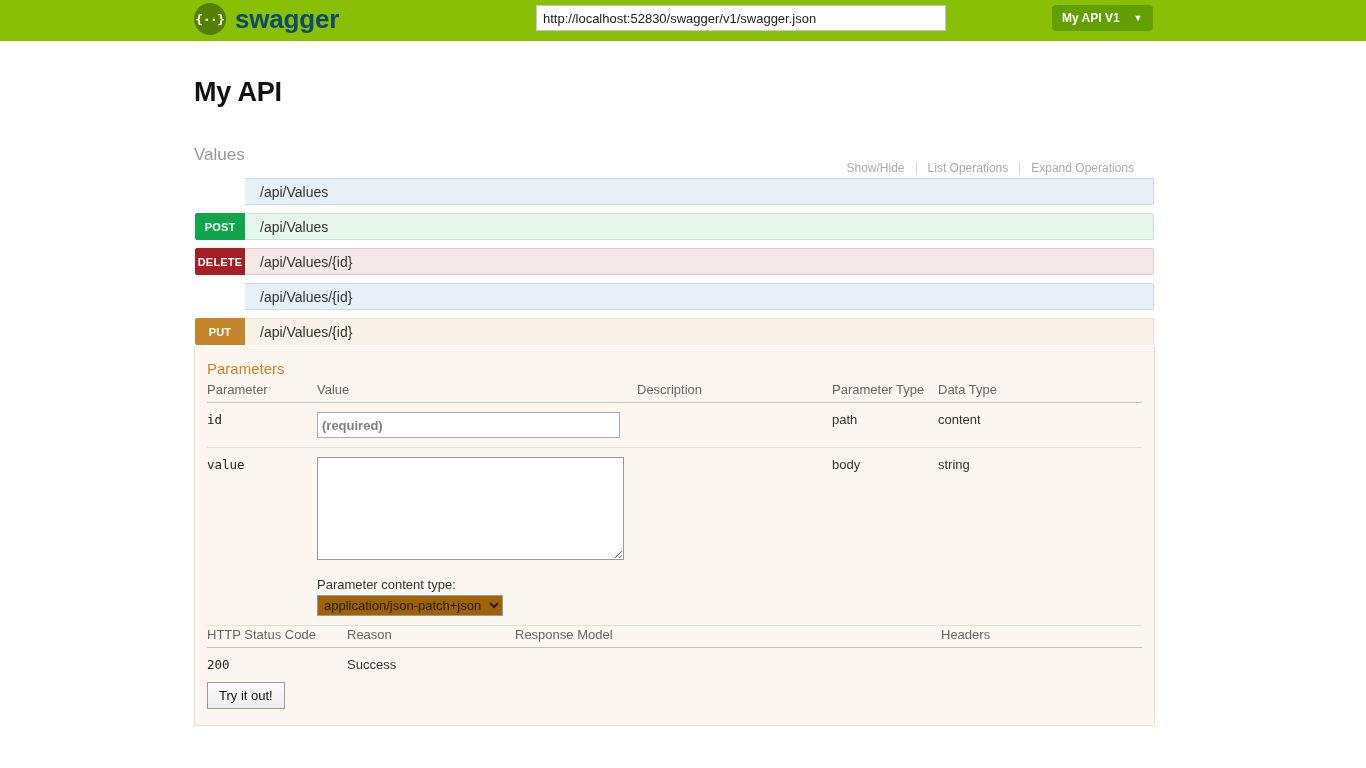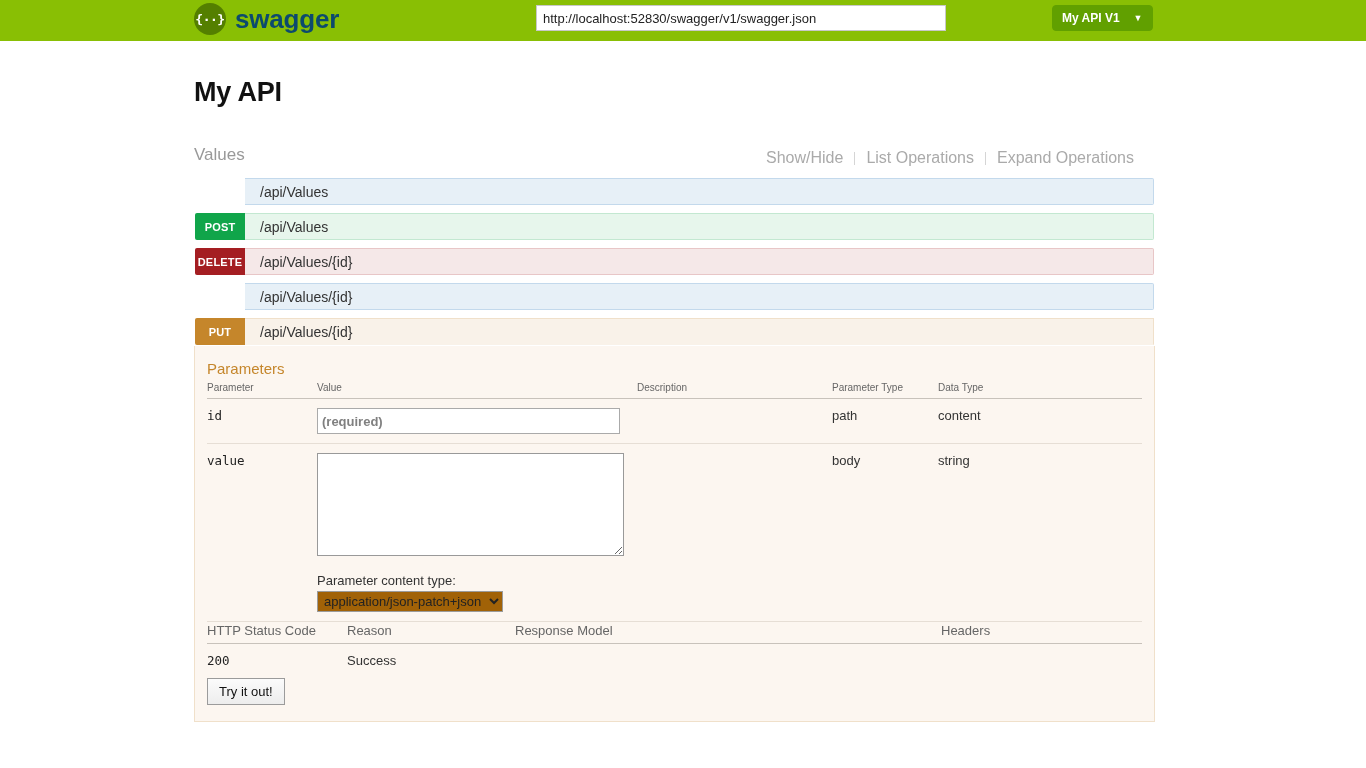--- a/index.html
+++ b/index.html
@@ -107,22 +107,22 @@
     height: 26px;
   }
   .resource-name {
     font-size: 17px;
     color: #999999;
     font-weight: normal;
   }
   .resource-ops {
     position: absolute;
     right: 10px;
-    top: 4px;
-    font-size: 16px;
+    top: 16px;
+    font-size: 12px;
     color: #aaaaaa;
     display: flex;
     align-items: center;
   }
   .resource-ops a {
     color: #aaaaaa;
     text-decoration: none;
     padding: 0 11px;
     cursor: pointer;
   }
@@ -192,21 +192,21 @@
 
   table.params {
     width: 100%;
     border-collapse: collapse;
     font-size: 13px;
   }
   table.params th {
     text-align: left;
     font-weight: normal;
     color: #666666;
-    font-size: 10px;
+    font-size: 13px;
     padding: 1px 0 5px 0;
     border-bottom: 1px solid #c8c2bb;
   }
   table.params td {
     vertical-align: top;
     padding: 9px 0 9px 0;
     border-bottom: 1px solid #e6ded5;
     color: #333333;
   }
   table.params tr:last-child td { border-bottom: 1px solid #e6ded5; }

